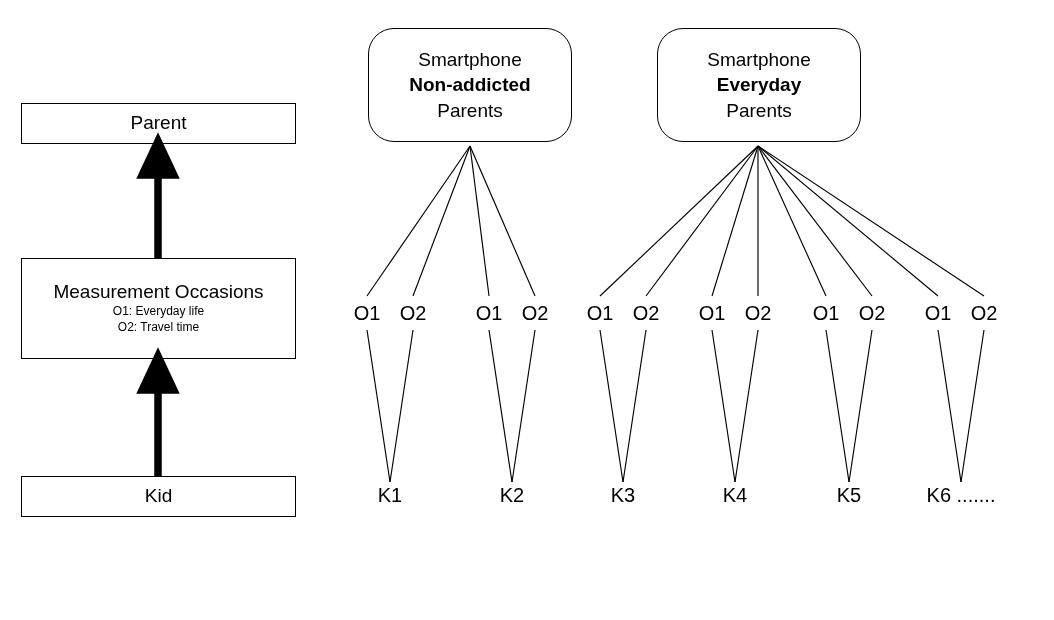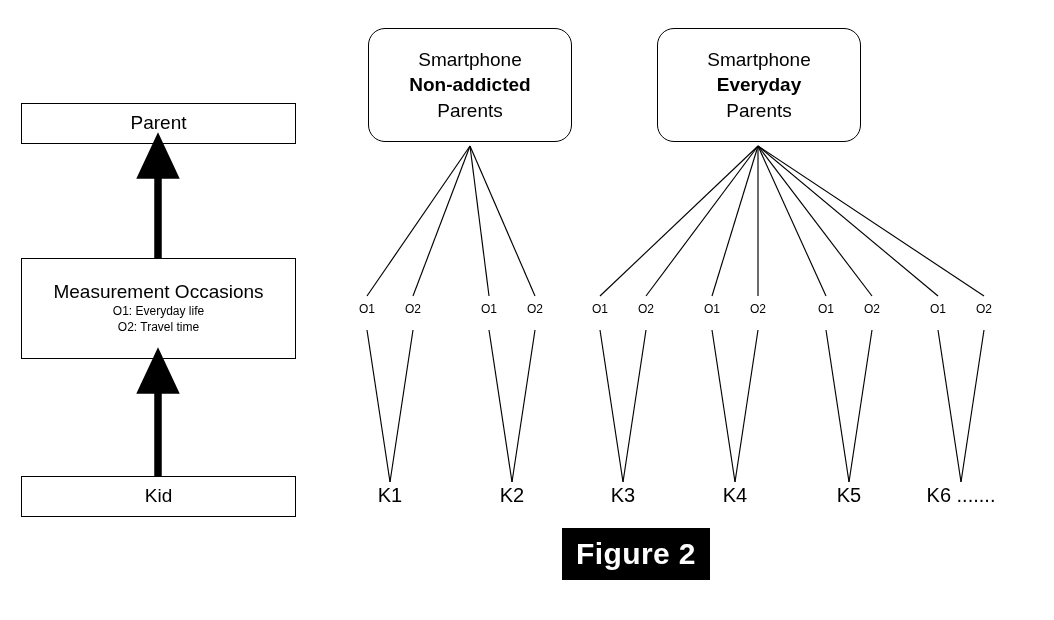--- a/index.html
+++ b/index.html
@@ -42,21 +42,21 @@
   #box-parent   { left: 21px;  top: 103px; width: 275px; height: 41px; }
   #box-measure  { left: 21px;  top: 258px; width: 275px; height: 101px; }
   #box-kid      { left: 21px;  top: 476px; width: 275px; height: 41px; }
 
   
   .rbox {
     position: absolute;
     box-sizing: border-box;
     background: #ffffff;
     border: 1.6px solid #000000;
-    border-radius: 17px;
+    border-radius: 26px;
     display: flex;
     flex-direction: column;
     align-items: center;
     justify-content: center;
     text-align: center;
     line-height: 1.32;
   }
   .rbox span { font-size: 19px; white-space: nowrap; display: block; }
   .rbox span.strong { font-weight: bold; }
   #box-nonaddicted { left: 368px; top: 28px; width: 204px; height: 114px; }
@@ -66,21 +66,21 @@
   #lines {
     position: absolute;
     left: 0; top: 0;
     width: 1054px; height: 620px;
     pointer-events: none;
   }
 
   
   .olabel {
     position: absolute;
-    font-size: 12px;
+    font-size: 20px;
     line-height: 1;
     text-align: right;
     transform: translate(-50%, 0);
     white-space: nowrap;
   }
   .klabel {
     position: absolute;
     font-size: 20px;
     line-height: 1;
     text-align: center;
@@ -196,15 +196,14 @@
       <div class="olabel" style="left: 758px; top: 303px;">O2</div>
       <div class="klabel" style="left: 735px; top: 485px;">K4</div>
       <div class="olabel" style="left: 826px; top: 303px;">O1</div>
       <div class="olabel" style="left: 872px; top: 303px;">O2</div>
       <div class="klabel" style="left: 849px; top: 485px;">K5</div>
       <div class="olabel" style="left: 938px; top: 303px;">O1</div>
       <div class="olabel" style="left: 984px; top: 303px;">O2</div>
       <div class="klabel" style="left: 961px; top: 485px;">K6 .......</div>
     </div>
 
-  <div id="figure-caption">Figure 2</div>
 
 </div>
 
 </body></html>

